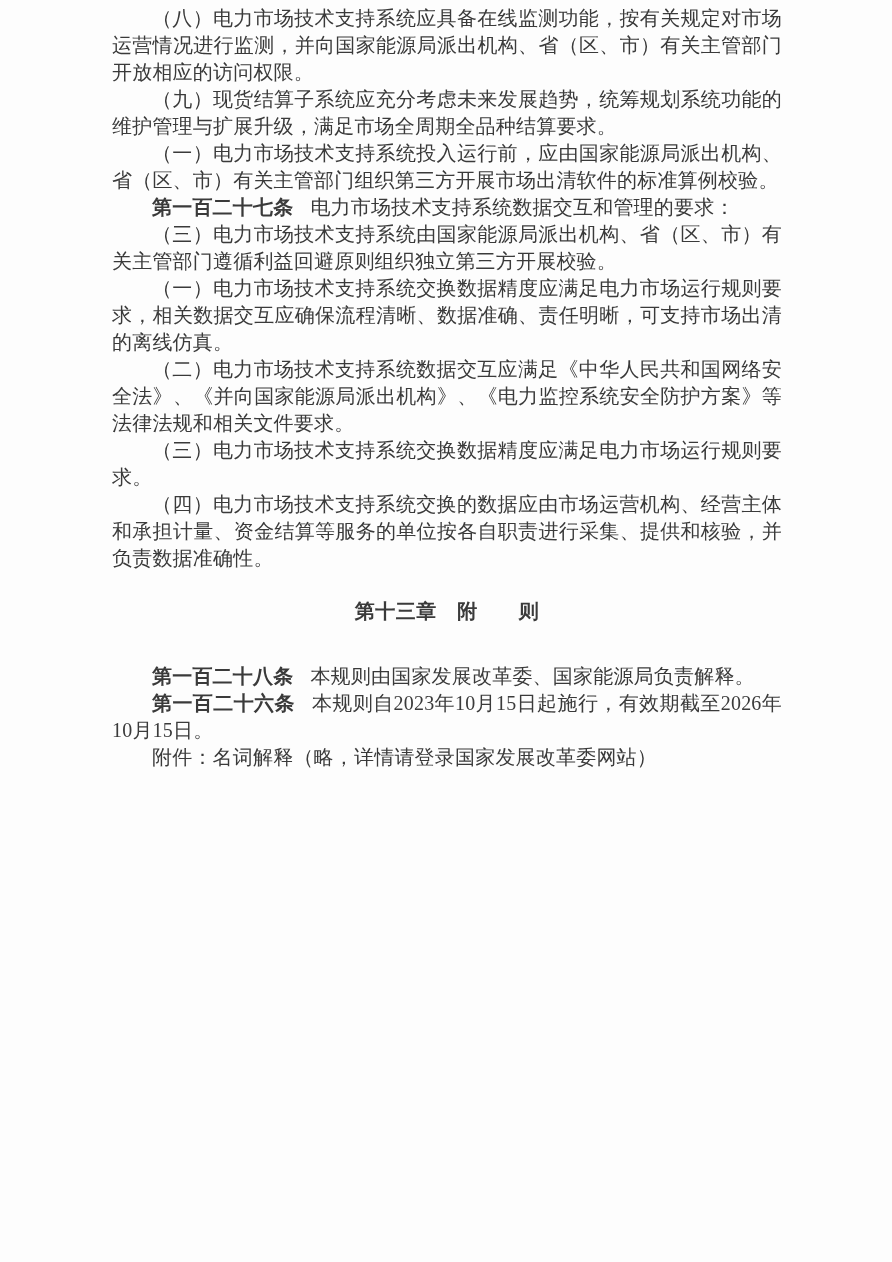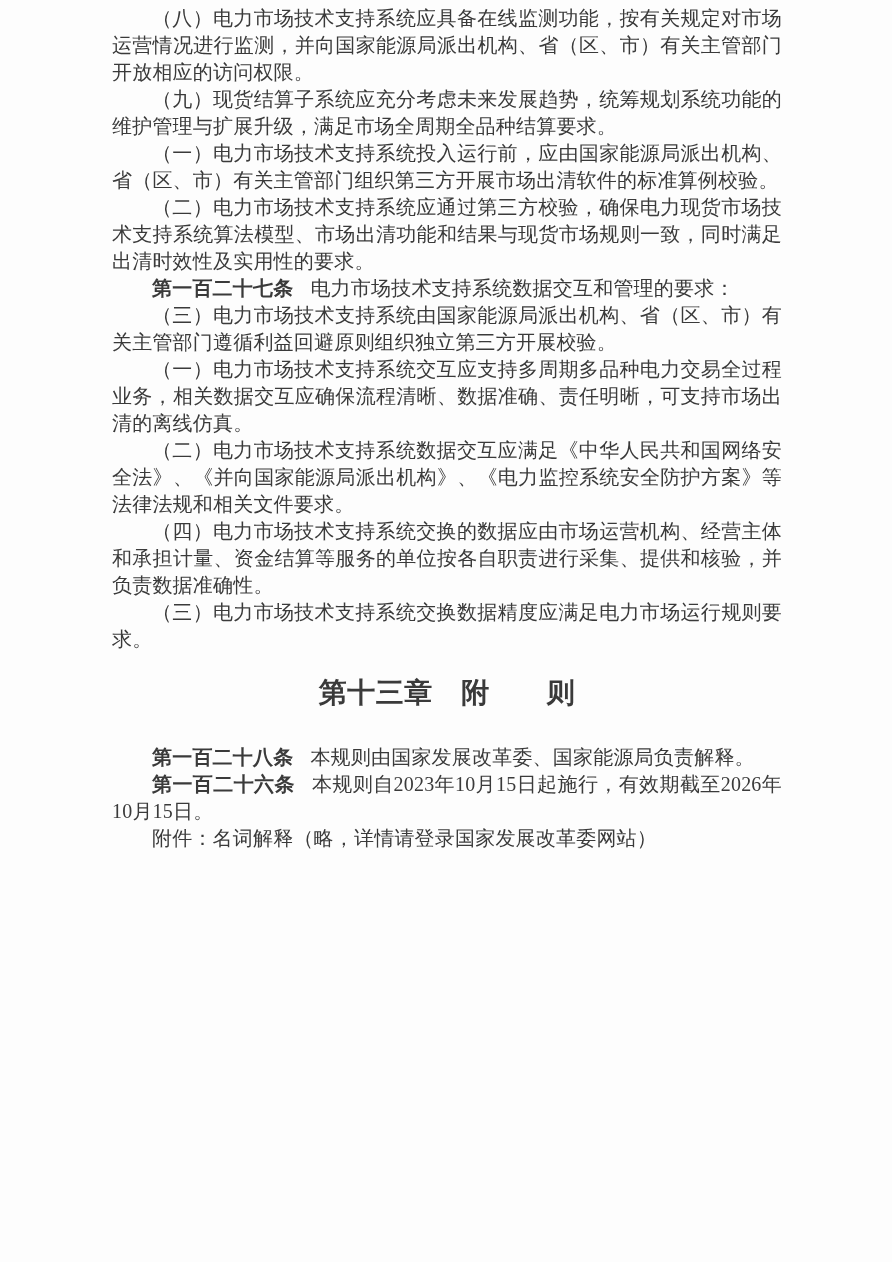--- a/index.html
+++ b/index.html
@@ -26,53 +26,52 @@
     text-align: justify;
     text-indent: 2em;
     letter-spacing: 0.2px;
   }
   .art-num {
     font-weight: bold;
     margin-right: 0.85em;
   }
   .chapter-heading {
     margin: 26px 0 38px 0;
-    font-size: 28px;
+    font-size: 20px;
     line-height: 27px;
     font-weight: bold;
     text-align: center;
     text-indent: 0;
     letter-spacing: 0.5px;
   }
 </style>
 </head>
 <body>
 
 <div class="page">
 
   <p class="para">（八）电力市场技术支持系统应具备在线监测功能，按有关规定对市场运营情况进行监测，并向国家能源局派出机构、省（区、市）有关主管部门开放相应的访问权限。</p>
 
   <p class="para">（九）现货结算子系统应充分考虑未来发展趋势，统筹规划系统功能的维护管理与扩展升级，满足市场全周期全品种结算要求。</p>
 
 
   <p class="para">（一）电力市场技术支持系统投入运行前，应由国家能源局派出机构、省（区、市）有关主管部门组织第三方开展市场出清软件的标准算例校验。</p>
 
-  <p class="para">（二）电力市场技术支持系统应通过第三方校验，确保电力现货市场技术支持系统算法模型、市场出清功能和结果与现货市场规则一致，同时满足出清时效性及实用性的要求。</p>
 
   <p class="para"><span class="art-num">第一百二十七条</span><span>电力市场技术支持系统数据交互和管理的要求：</span></p>
 
   <p class="para">（三）电力市场技术支持系统由国家能源局派出机构、省（区、市）有关主管部门遵循利益回避原则组织独立第三方开展校验。</p>
 
-  <p class="para">（一）电力市场技术支持系统交互应支持多周期多品种电力交易全过程业务，相关数据交互应确保流程清晰、数据准确、责任明晰，可支持市场出清的离线仿真。</p>
+  <p class="para">（一）电力市场技术支持系统交换数据精度应满足电力市场运行规则要求，相关数据交互应确保流程清晰、数据准确、责任明晰，可支持市场出清的离线仿真。</p>
 
   <p class="para">（二）电力市场技术支持系统数据交互应满足《中华人民共和国网络安全法》、《并向国家能源局派出机构》、《电力监控系统安全防护方案》等法律法规和相关文件要求。</p>
 
+  <p class="para">（三）电力市场技术支持系统交换数据精度应满足电力市场运行规则要求。</p>
+
   <p class="para">（四）电力市场技术支持系统交换的数据应由市场运营机构、经营主体和承担计量、资金结算等服务的单位按各自职责进行采集、提供和核验，并负责数据准确性。</p>
-
-  <p class="para">（三）电力市场技术支持系统交换数据精度应满足电力市场运行规则要求。</p>
 
   <p class="para chapter-heading">第十三章　附　　则</p>
 
   <p class="para"><span class="art-num">第一百二十八条</span><span>本规则由国家发展改革委、国家能源局负责解释。</span></p>
 
   <p class="para"><span class="art-num">第一百二十六条</span><span>本规则自2023年10月15日起施行，有效期截至2026年10月15日。</span></p>
 
   <p class="para">附件：名词解释（略，详情请登录国家发展改革委网站）</p>
 
 </div>

